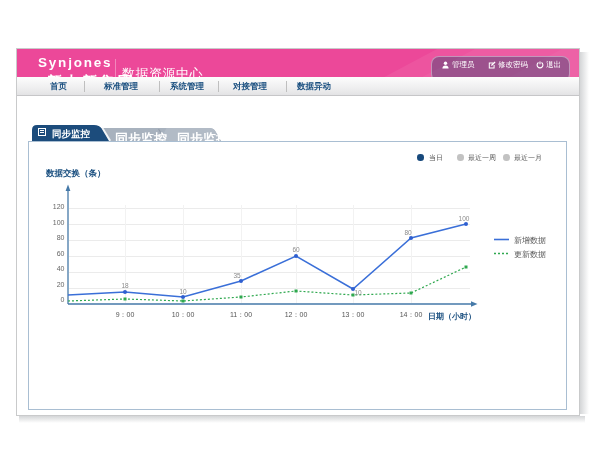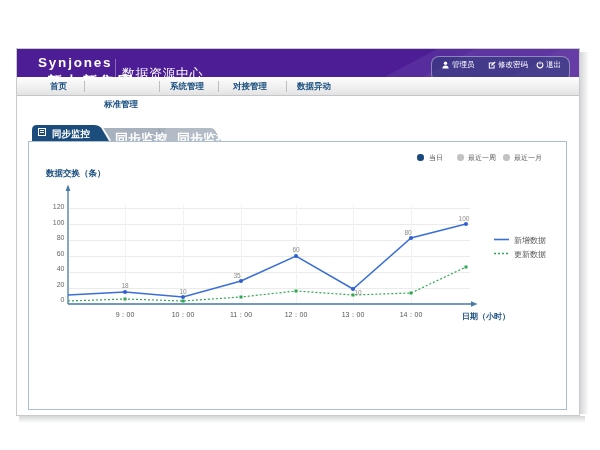--- a/index.html
+++ b/index.html
@@ -5,21 +5,21 @@
   * { margin:0; padding:0; box-sizing:border-box; }
   html,body { width:600px; height:450px; background:#ffffff; font-family:"Liberation Sans",sans-serif; overflow:hidden; }
   #stage { position:relative; width:600px; height:450px; background:#ffffff; }
   .abs { position:absolute; }
 
   
   #win { left:17px; top:49px; width:562px; height:366px; background:#ffffff;
          box-shadow:0 0 0 1px #c9cacb; }
 
   
-  #hdr { left:0; top:0; width:562px; height:44px; background:#4c1d95; overflow:hidden; }
+  #hdr { left:0; top:0; width:562px; height:44px; background:#ec4899; overflow:hidden; }
   .streak { position:absolute; top:0; height:44px; transform:skewX(-62deg); transform-origin:0 0; }
   #logo1 { left:21px; top:6px; color:#fff; font-size:13.5px; font-weight:bold; letter-spacing:1.8px; }
   #logo2 { left:30px; top:23.5px; color:#fff; font-size:15px; font-weight:bold; letter-spacing:2.6px; }
   #hsep  { left:98px; top:10px; width:1px; height:24px; background:rgba(255,255,255,0.35); }
   #title { left:105px; top:16px; color:#fff; font-size:13px; letter-spacing:0.5px; }
 
   #pill { left:414px; top:7px; width:139px; height:26px; border:1px solid rgba(255,255,255,0.4); background:rgba(23,66,105,0.38);
           border-radius:8px; color:#fff; font-size:7.5px; }
   .pitem { position:absolute; top:3px; white-space:nowrap; }
   .picon { position:absolute; top:3.5px; }
@@ -73,21 +73,21 @@
         <svg class="picon" style="left:104px;" width="8" height="8" viewBox="0 0 8 8">
             <path d="M4 0.4 v2.8" stroke="#fff" stroke-width="1.1" fill="none"></path>
             <path d="M2.5 1.5 a2.9 2.9 0 1 0 3 0" stroke="#fff" stroke-width="1.1" fill="none"></path>
           </svg>
         <span class="pitem" style="left:114px;">退出</span>
       </div>
     </div>
     <div id="nav" class="abs">
       <div class="nitem" style="left:33px;">首页</div>
       <div class="nsep" style="left:67px;"></div>
-      <div class="nitem" style="left:87px;margin-top:18px;">标准管理</div>
+      <div class="nitem" style="left:87px;">标准管理</div>
       <div class="nsep" style="left:142px;"></div>
       <div class="nitem" style="left:153px;">系统管理</div>
       <div class="nsep" style="left:201px;"></div>
       <div class="nitem" style="left:216px;">对接管理</div>
       <div class="nsep" style="left:269px;"></div>
       <div class="nitem" style="left:280px;text-align:center;">数据异动</div>
     </div>
   </div>
 
   <svg class="abs" style="left:25px; top:122px;" width="215" height="19" viewBox="0 0 215 19">
@@ -111,21 +111,21 @@
   <div id="panel" class="abs"></div>
 
   <div class="radio" style="left:417px; top:154px; width:6.5px; height:6.5px; background:#17497c;"></div>
   <div class="rlab" style="left:429px; top:153px;">当日</div>
   <div class="radio" style="left:457px; top:154px; width:6.5px; height:6.5px; background:#c2c2c2;"></div>
   <div class="rlab" style="left:468px; top:153px;">最近一周</div>
   <div class="radio" style="left:503px; top:154px; width:6.5px; height:6.5px; background:#c2c2c2;"></div>
   <div class="rlab" style="left:514px; top:153px;">最近一月</div>
 
   <div class="cl" style="left:46px; top:168px; font-size:8.5px;">数据交换（条）</div>
-  <div class="cl" style="left:462px; top:311px;">日期（小时）</div>
+  <div class="cl" style="left:428px; top:311px;">日期（小时）</div>
 
   <svg class="abs" style="left:30px; top:180px;" width="540" height="150" viewBox="30 180 540 150" font-family="Liberation Sans, sans-serif">
 
     <g stroke="#ebebeb" stroke-width="1">
       <line x1="69" y1="208.5" x2="470" y2="208.5"></line>
       <line x1="69" y1="224.5" x2="470" y2="224.5"></line>
       <line x1="69" y1="240.5" x2="470" y2="240.5"></line>
       <line x1="69" y1="256.5" x2="470" y2="256.5"></line>
       <line x1="69" y1="272.5" x2="470" y2="272.5"></line>
       <line x1="69" y1="288.5" x2="470" y2="288.5"></line>

